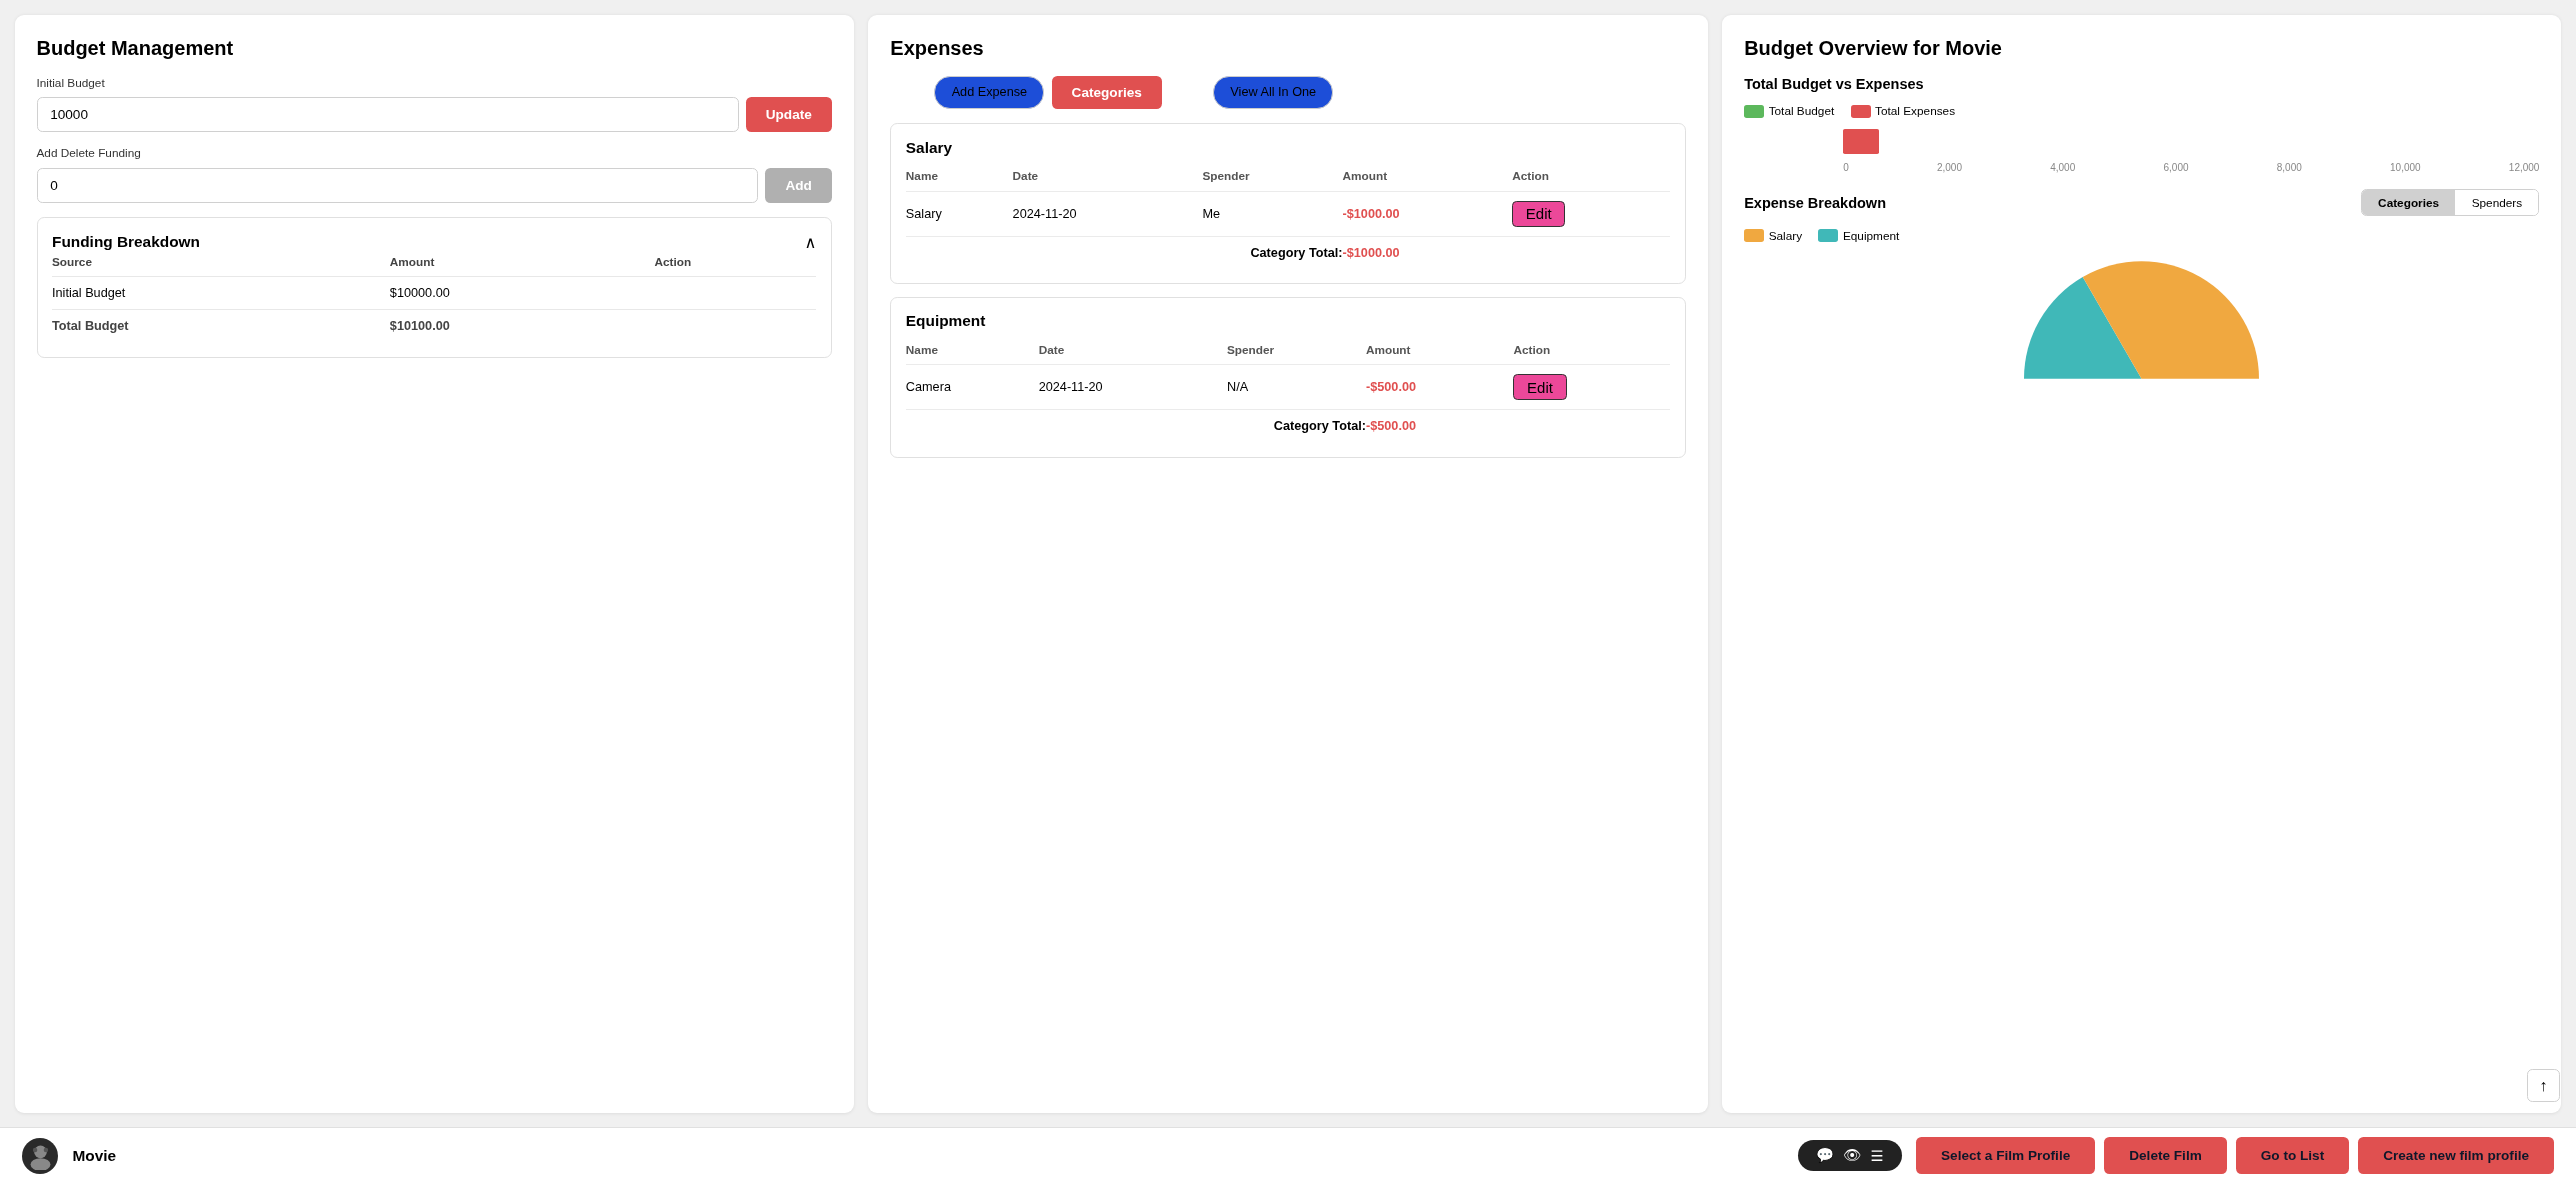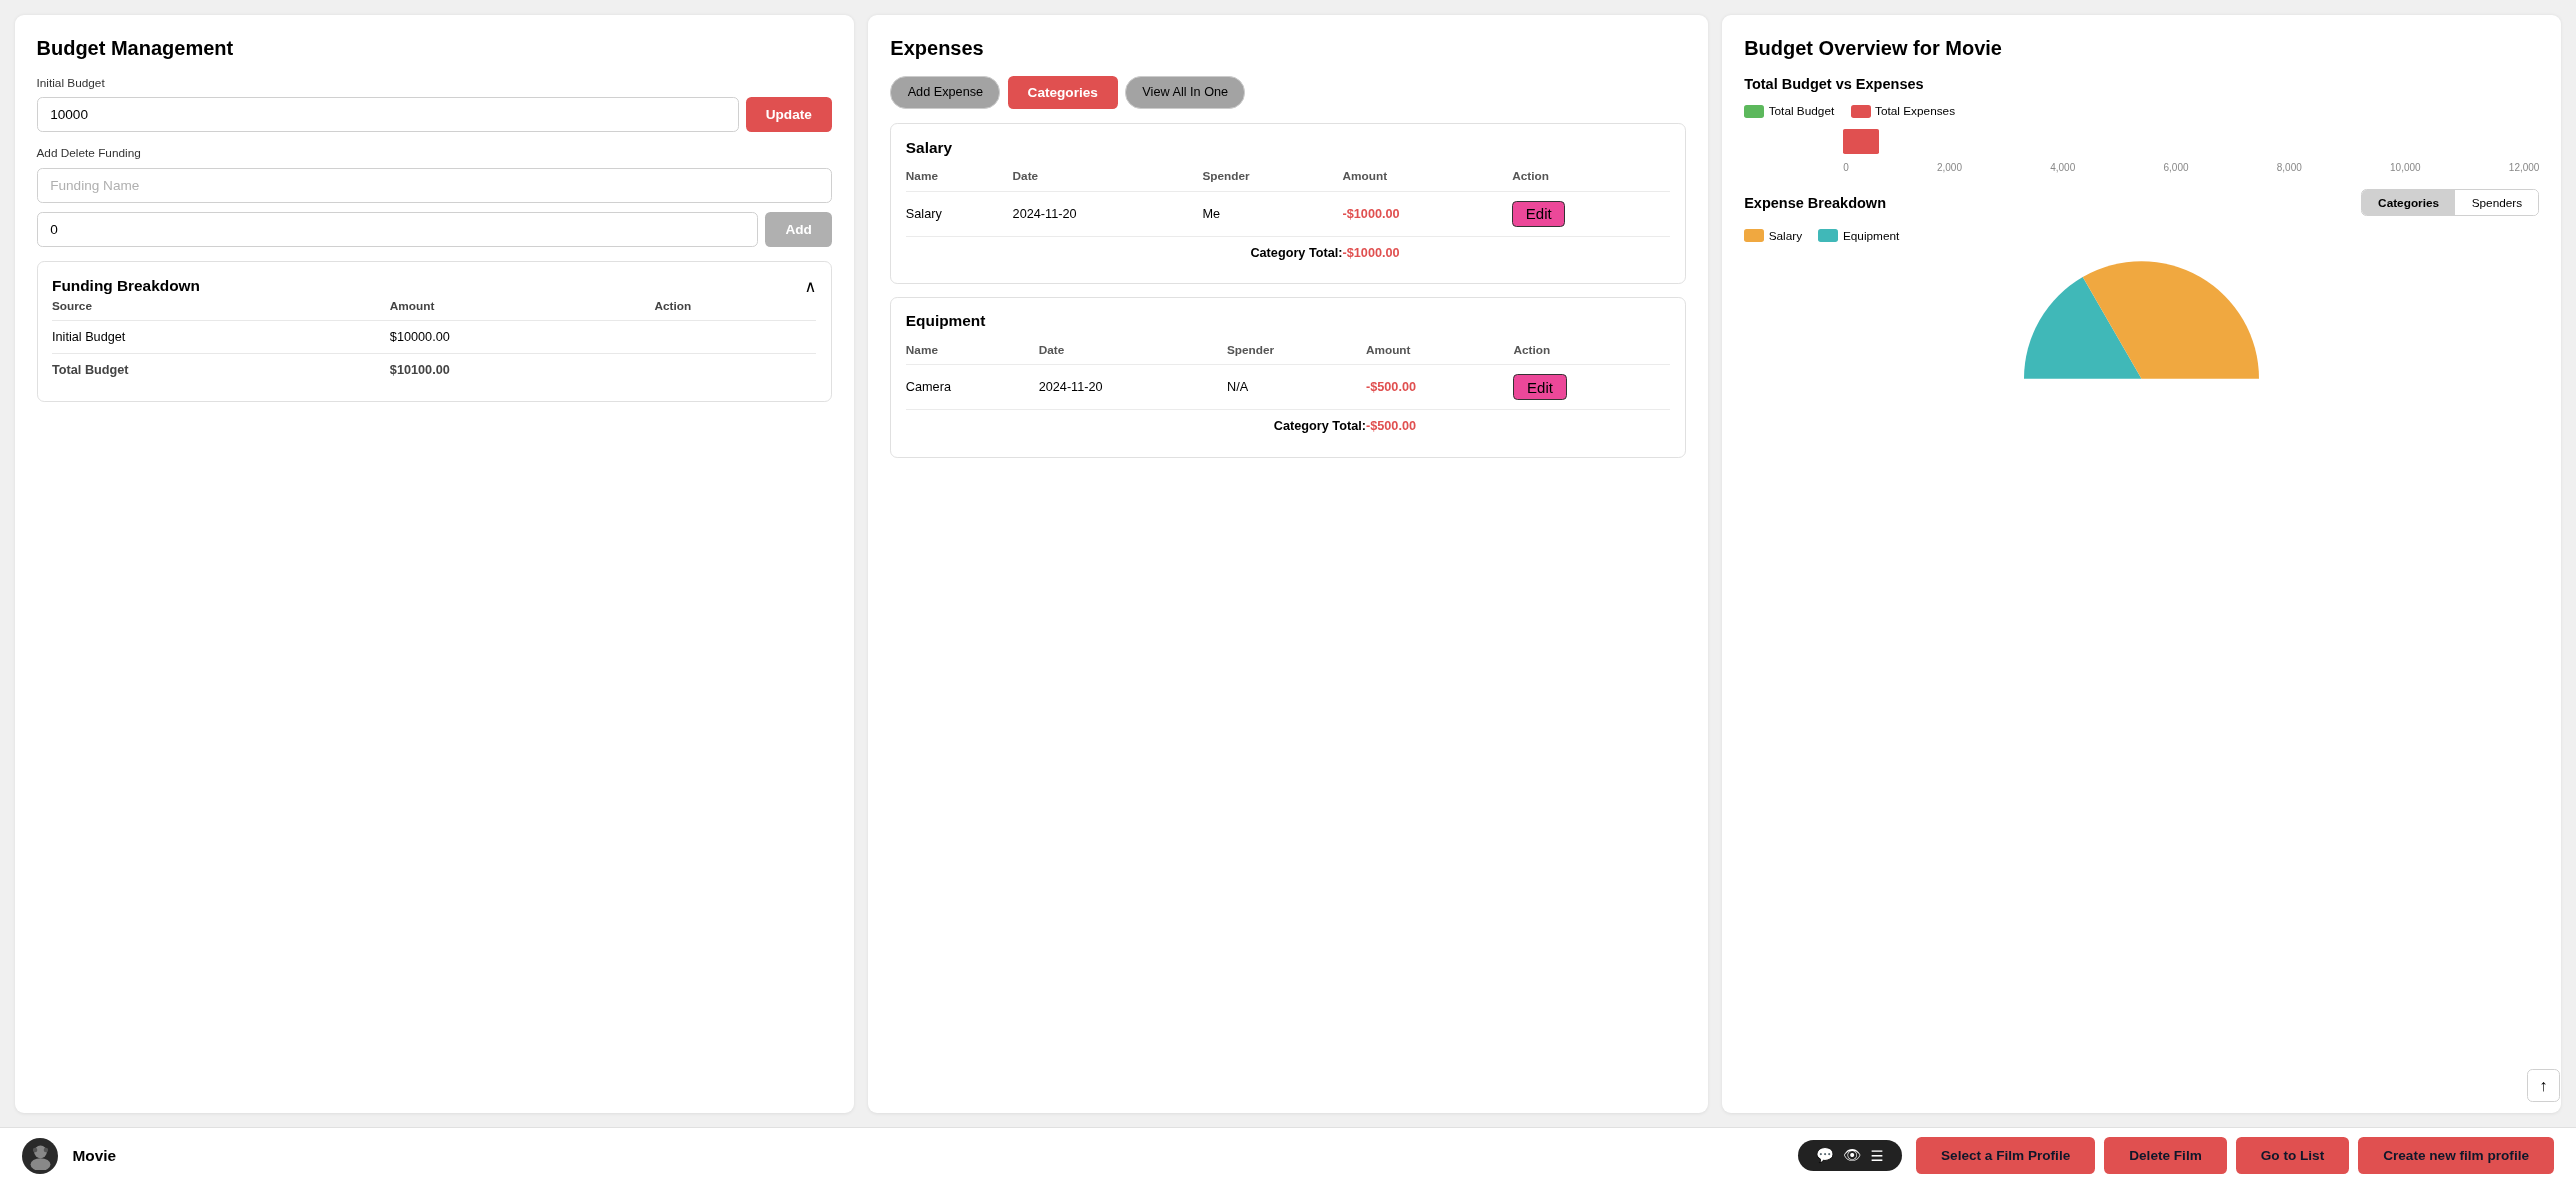--- a/index.html
+++ b/index.html
@@ -114,26 +114,27 @@
       cursor: pointer;
     }
     
     .expenses-toolbar {
       display: flex;
       gap: 7.2px;
       margin-bottom: 14.5px;
     }
     .btn-outline {
       border: 1.4px solid #ccc;
-      background: #a3a3a3;
+      background: #1d4ed8;
       border-radius: 16px;
       padding: 7.2px 16.3px;
       font-size: 12.7px;
       font-weight: 500;
       cursor: pointer;
+      margin-left: 44px;
     }
     .expense-section {
       border: 1.4px solid #e0e0e0;
       border-radius: 7.2px;
       padding: 14.5px;
       margin-bottom: 12.7px;
     }
     .expense-section-title {
       font-size: 15.4px;
       font-weight: 700;
@@ -335,23 +336,20 @@
   <div class="card">
     <div class="card-title">Budget Management</div>
 
     <div class="section-label">Initial Budget</div>
     <div class="input-row">
       <input class="text-input" type="text" value="10000" style="">
       <button class="btn-red">Update</button>
     </div>
 
     <div class="section-label">Add Delete Funding</div>
-    <div style="margin-bottom:9px;">
-      <input class="text-input" style="width: 100%;" type="text" placeholder="Funding Name">
-    </div>
     <div class="input-row">
       <input class="text-input" type="text" value="0" style="">
       <button class="btn-gray">Add</button>
     </div>
 
     <div class="funding-breakdown">
       <div class="funding-breakdown-header">
         <span class="funding-breakdown-title">Funding Breakdown</span>
         <span style="font-size:16.3px;cursor:pointer;">∧</span>
       </div>

